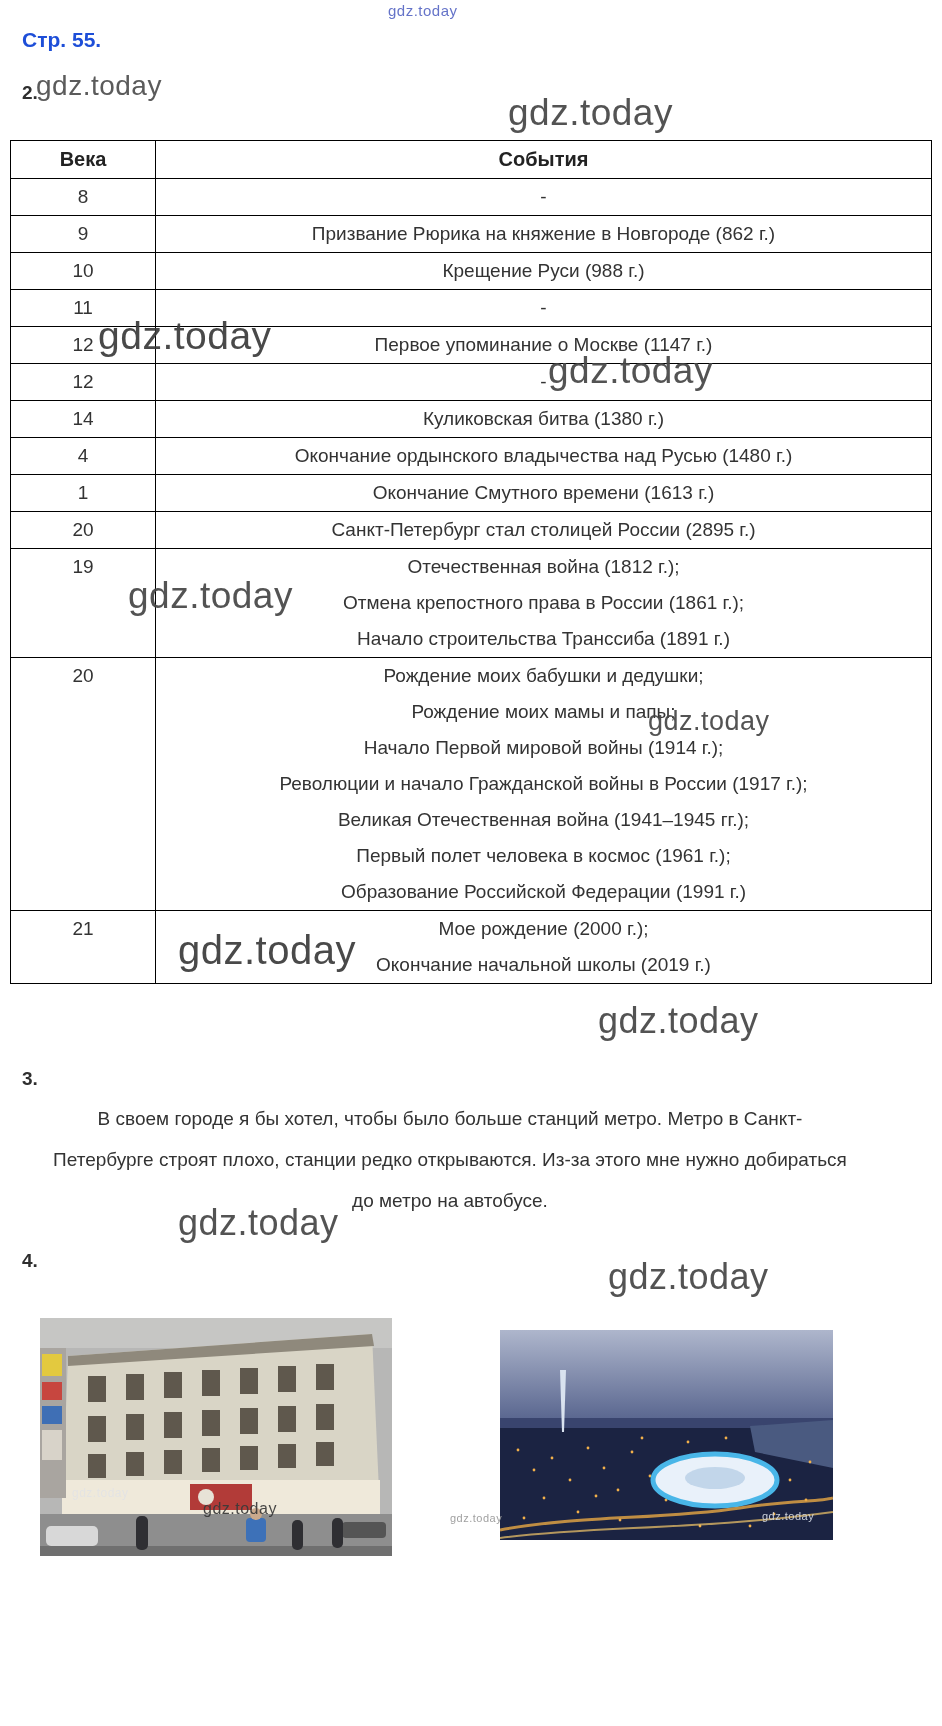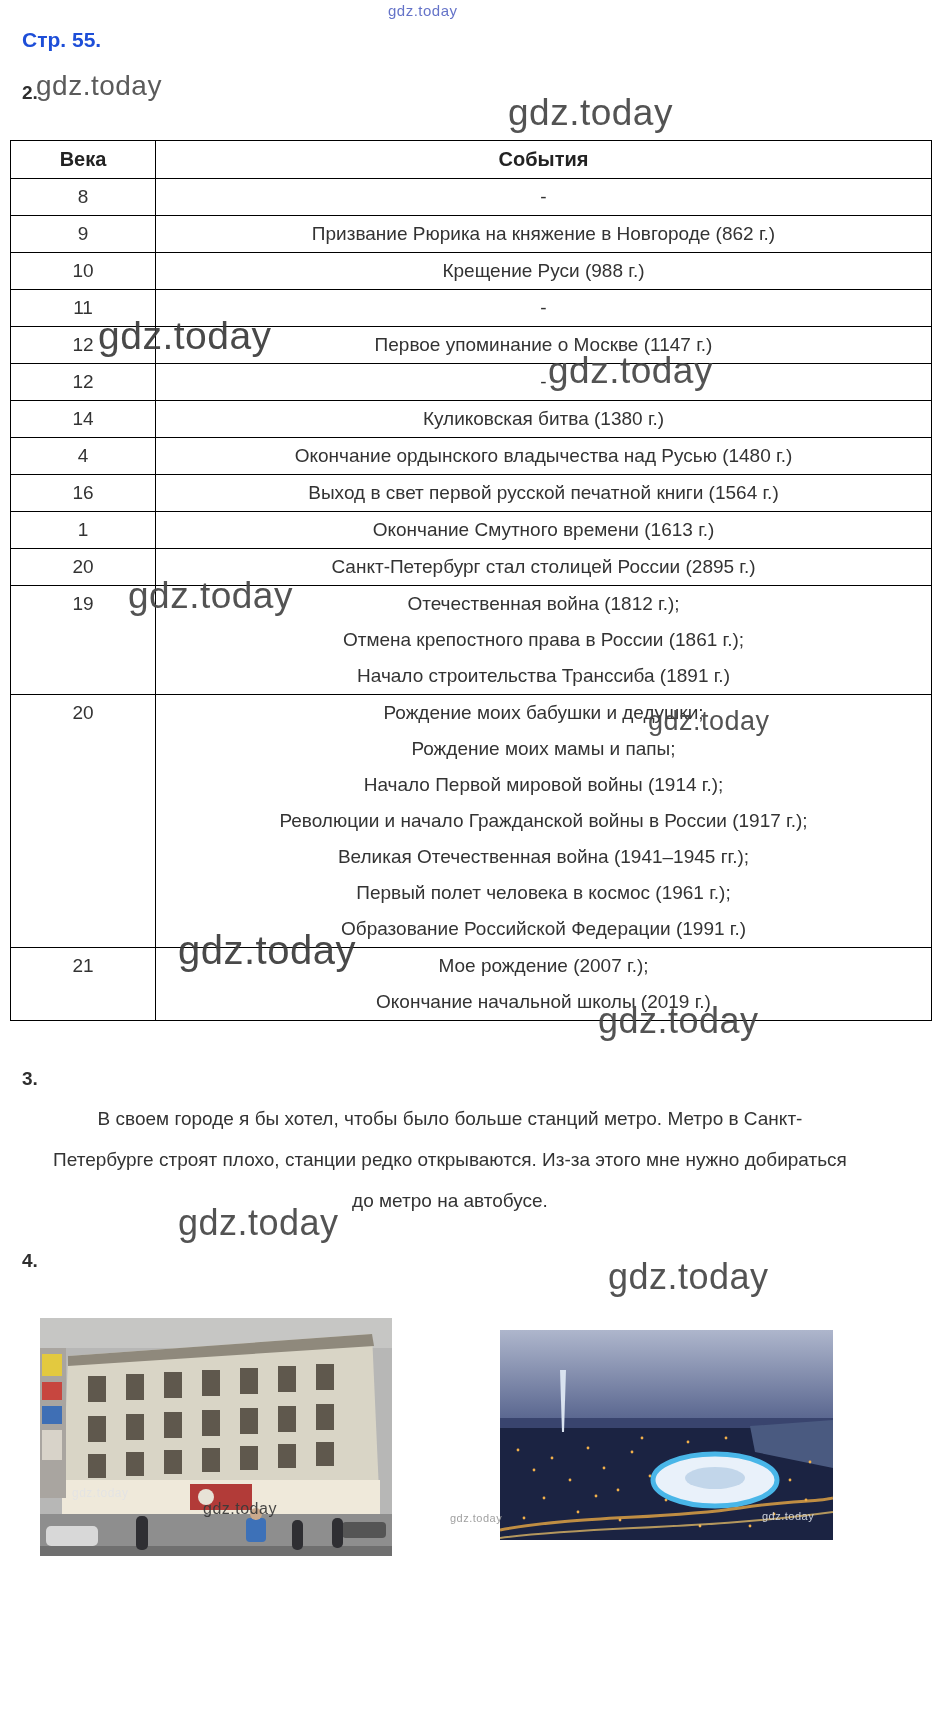--- a/index.html
+++ b/index.html
@@ -116,26 +116,20 @@
             <div class="event-line">Куликовская битва (1380 г.)</div>
           </td>
         </tr>
         <tr>
           <td class="century">4</td>
           <td class="events-cell">
             <div class="event-line">Окончание ордынского владычества над Русью (1480 г.)</div>
           </td>
         </tr>
         <tr>
-          <td class="century">16</td>
-          <td class="events-cell">
-            <div class="event-line">Выход в свет первой русской печатной книги (1564 г.)</div>
-          </td>
-        </tr>
-        <tr>
           <td class="century">1</td>
           <td class="events-cell">
             <div class="event-line">Окончание Смутного времени (1613 г.)</div>
           </td>
         </tr>
         <tr>
           <td class="century">20</td>
           <td class="events-cell">
             <div class="event-line">Санкт-Петербург стал столицей России (2895 г.)</div>
           </td>
@@ -156,21 +150,21 @@
             <div class="event-line">Начало Первой мировой войны (1914 г.);</div>
             <div class="event-line">Революции и начало Гражданской войны в России (1917 г.);</div>
             <div class="event-line">Великая Отечественная война (1941–1945 гг.);</div>
             <div class="event-line">Первый полет человека в космос (1961 г.);</div>
             <div class="event-line">Образование Российской Федерации (1991 г.)</div>
           </td>
         </tr>
         <tr>
           <td class="century">21</td>
           <td class="events-cell">
-            <div class="event-line">Мое рождение (2007 г.);</div>
+            <div class="event-line">Мое рождение (2000 г.);</div>
             <div class="event-line">Окончание начальной школы (2019 г.)</div>
           </td>
         </tr>
       </tbody>
   </table>
 
   <div class="para3">В своем городе я бы хотел, чтобы было больше станций метро. Метро в Санкт-Петербурге строят плохо, станции редко открываются. Из-за этого мне нужно добираться до метро на автобусе.</div>
 
   <div class="photo" id="photo-left">
     <svg viewBox="0 0 352 238" preserveAspectRatio="none">

